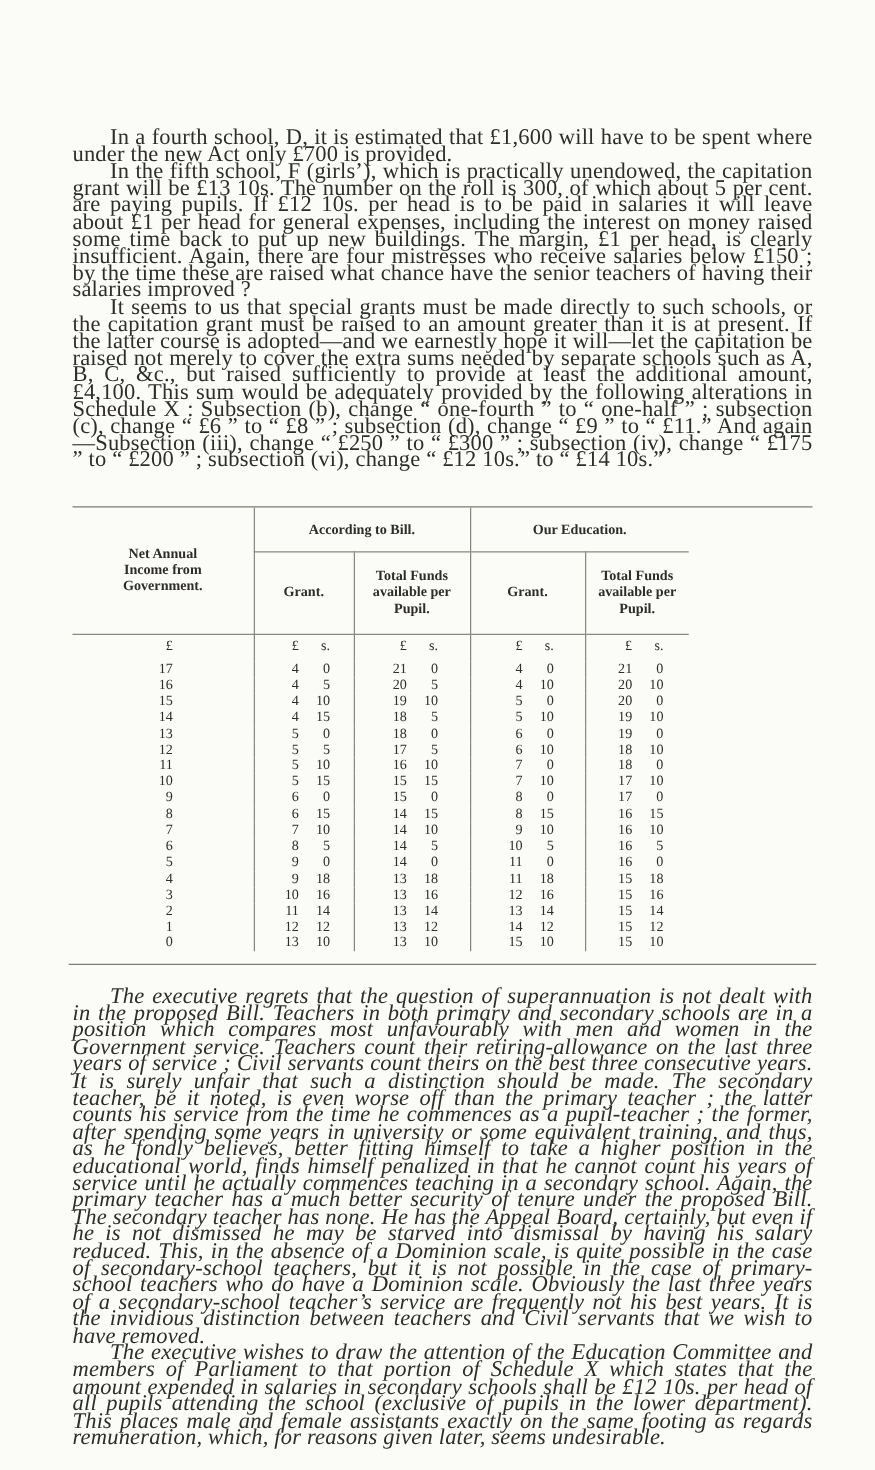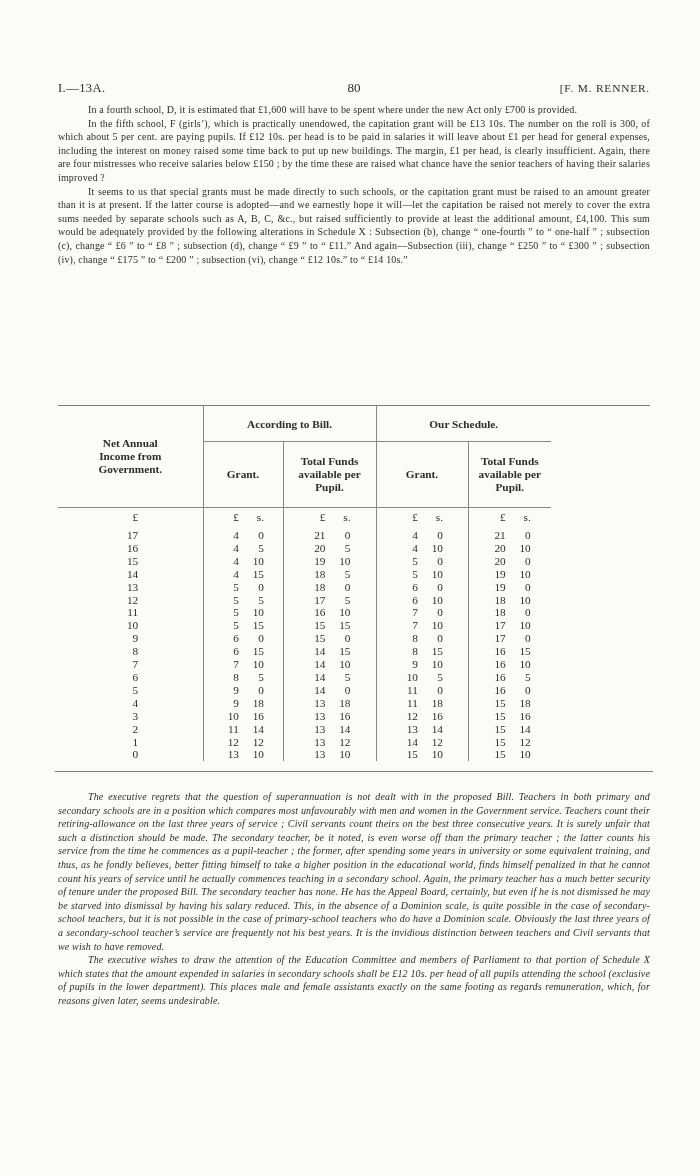--- a/index.html
+++ b/index.html
@@ -24,21 +24,21 @@
   .author { width:160px; text-align:right; font-size:11.4px; letter-spacing:0.8px; }
 
   
   .text-block { position:absolute; left:58px; width:592px; }
   .block-1 { top:103px; }
   .block-2 { top:790px;font-style:italic; }
   .text-block p {
     margin:0;
     text-indent:30px;
     text-align:justify;
-    font-size:10px;
+    font-size:18px;
     line-height:13.6px;
     letter-spacing:0.15px;
   }
 
   
   .table-wrap {
     position:absolute; top:405px; left:58px; width:592px;
     border-top:1px solid #7c7b74;
   }
   .bottom-rule {
@@ -83,46 +83,41 @@
 
   .inum { display:inline-block; width:16px; text-align:right; }
   .mp   { display:inline-block; width:17px; text-align:right; }
   .ms   { display:inline-block; width:16px; text-align:right; margin-left:9px; }
 </style>
 </head>
 <body>
 
 <div class="page">
 
-  <div class="header">
-    <span class="doc-ref">I.—13A.</span>
-    <span class="page-number">80</span>
-    <span class="author">[F. M. RENNER.</span>
-  </div>
 
   <div class="text-block block-1">
     <p>In a fourth school, D, it is estimated that £1,600 will have to be spent where under the new Act only £700 is provided.</p>
     <p>In the fifth school, F (girls’), which is practically unendowed, the capitation grant will be £13 10s. The number on the roll is 300, of which about 5 per cent. are paying pupils. If £12 10s. per head is to be paid in salaries it will leave about £1 per head for general expenses, including the interest on money raised some time back to put up new buildings. The margin, £1 per head, is clearly insufficient. Again, there are four mistresses who receive salaries below £150 ; by the time these are raised what chance have the senior teachers of having their salaries improved ?</p>
     <p>It seems to us that special grants must be made directly to such schools, or the capitation grant must be raised to an amount greater than it is at present. If the latter course is adopted—and we earnestly hope it will—let the capitation be raised not merely to cover the extra sums needed by separate schools such as A, B, C, &amp;c., but raised sufficiently to provide at least the additional amount, £4,100. This sum would be adequately provided by the following alterations in Schedule X : Subsection (b), change “ one-fourth ” to “ one-half ” ; subsection (c), change “ £6 ” to “ £8 ” ; subsection (d), change “ £9 ” to “ £11.” And again—Subsection (iii), change “ £250 ” to “ £300 ” ; subsection (iv), change “ £175 ” to “ £200 ” ; subsection (vi), change “ £12 10s.” to “ £14 10s.”</p>
   </div>
 
   <div class="table-wrap">
     <table class="cmp">
       <colgroup>
         <col class="col-income">
           <col class="col-bg">
           <col class="col-bt">
           <col class="col-pg">
           <col class="col-pt">
       </colgroup>
       <thead>
         <tr>
           <th rowspan="2" class="income-head">Net Annual Income from Government.</th>
           <th colspan="2" class="group-head g1">According to Bill.</th>
-          <th colspan="2" class="group-head g2">Our Schedule.</th>
+          <th colspan="2" class="group-head g2">Our Education.</th>
         </tr>
         <tr>
           <th class="sub-head">Grant.</th>
           <th class="sub-head">Total Funds available per Pupil.</th>
           <th class="sub-head">Grant.</th>
           <th class="sub-head last">Total Funds available per Pupil.</th>
         </tr>
       </thead>
       <tbody>
           <tr class="units-row">

